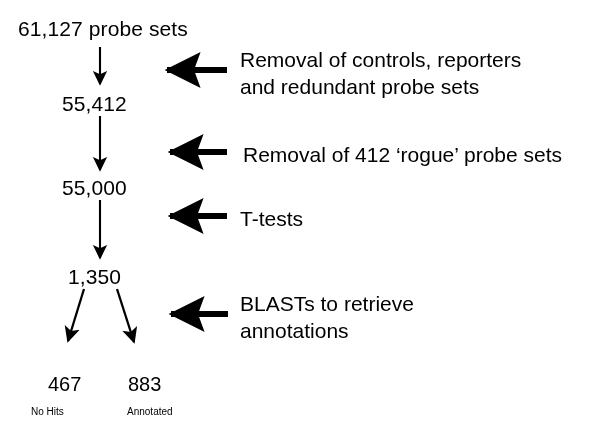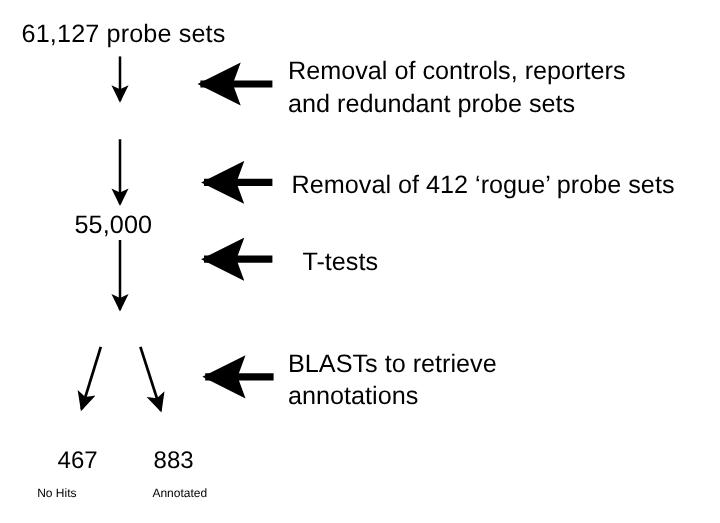--- a/index.html
+++ b/index.html
@@ -97,34 +97,36 @@
     <g>
       <line x1="227" y1="216" x2="170" y2="216" stroke="#000000" stroke-width="6" marker-end="url(#thick-head)"></line>
     </g>
     <g>
       <line x1="228" y1="314" x2="171" y2="314" stroke="#000000" stroke-width="6" marker-end="url(#thick-head)"></line>
     </g>
   </svg>
 
   <div class="node" style="left:18px; top:18px;">61,127 probe sets</div>
 
+  <div class="node" style="left:62px; top:93px;">55,412</div>
 
   <div class="node" style="left:62px; top:177px;">55,000</div>
 
+  <div class="node" style="left:68px; top:266px;">1,350</div>
 
   <div class="step-label" style="left:240px; top:47px;">
     <div>Removal of controls, reporters</div>
     <div>and redundant probe sets</div>
   </div>
 
   <div class="step-label" style="left:243px; top:142px;">
     <div>Removal of 412 ‘rogue’ probe sets</div>
   </div>
 
-  <div class="step-label" style="left:252px; top:206px;">
+  <div class="step-label" style="left:240px; top:206px;">
     <div>T-tests</div>
   </div>
 
   <div class="step-label" style="left:240px; top:291px;">
     <div>BLASTs to retrieve</div>
     <div>annotations</div>
   </div>
 
   <div class="leaf-count" style="left:32px; top:374px;margin-left:16px;">467</div>
   <div class="leaf-label" style="left:31px; top:407px;">No Hits</div>

